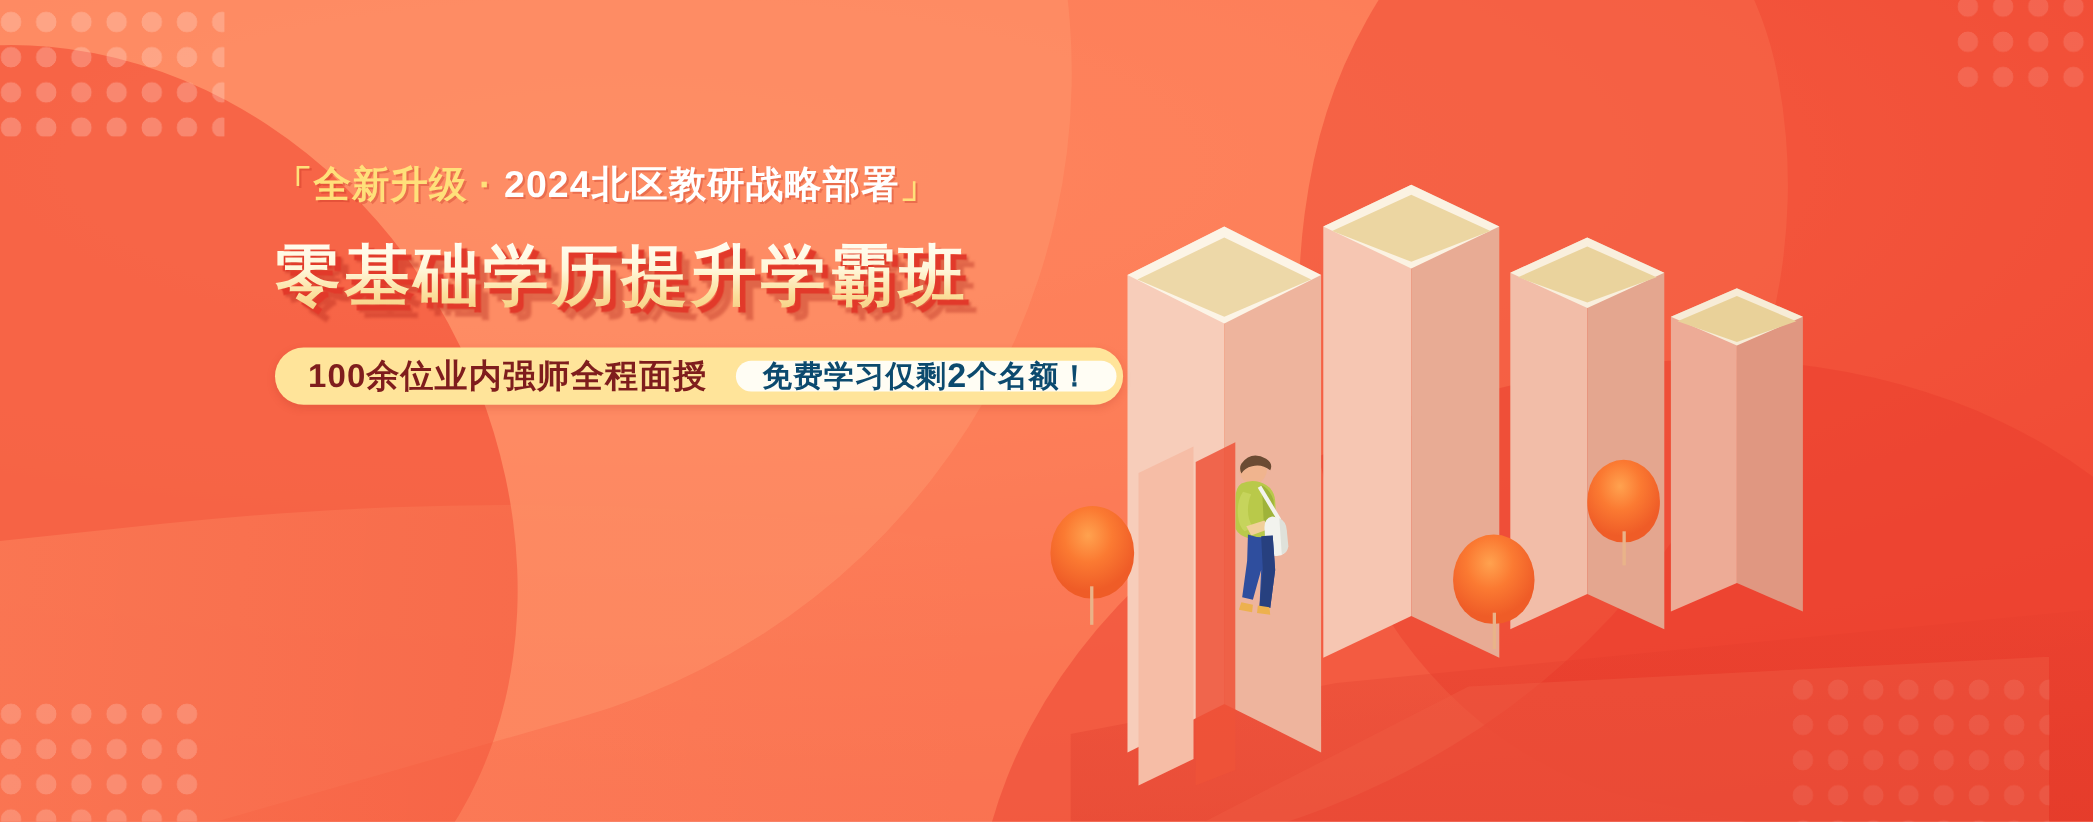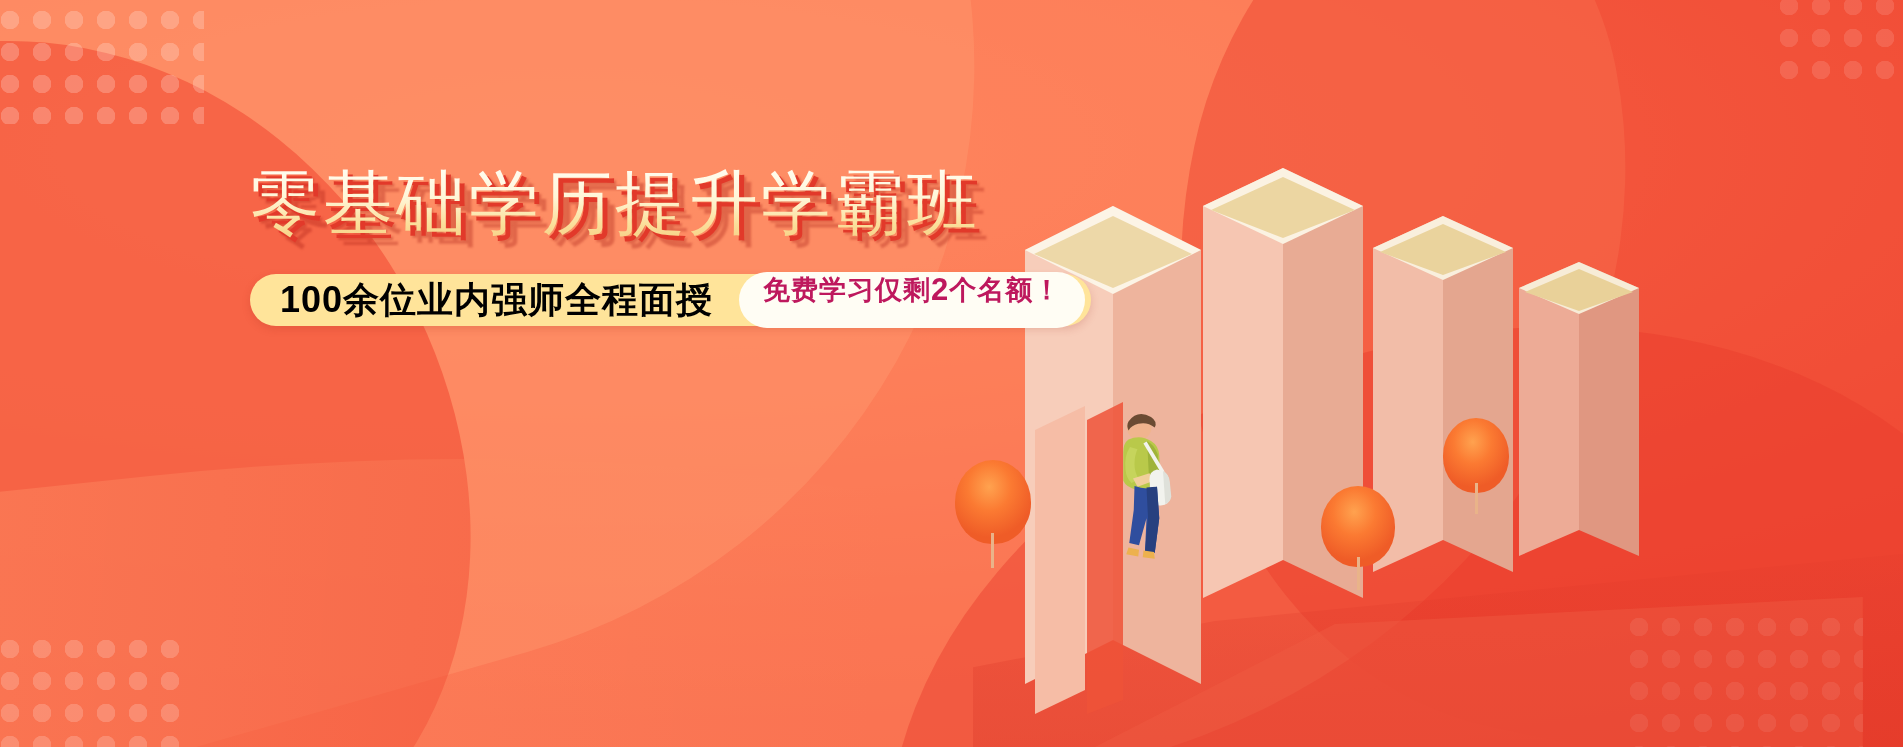--- a/index.html
+++ b/index.html
@@ -90,23 +90,23 @@
     letter-spacing:1px;
     line-height:1.2;
     white-space:nowrap;
     color:#ffffff;
     text-shadow:2px 2px 0 rgba(190,40,25,.30);
   }
   .subtitle .bk{ color:#ffe07a; }
   .subtitle .hl{ color:#ffe07a; }
 
   .title{
-    margin-top:18px;
-    font-size:70px;
-    font-weight:normal;
+    margin-top:30px;
+    font-size:60px;
+    font-weight:bold;
     line-height:1.06;
     letter-spacing:3px;
     white-space:nowrap;
     background:linear-gradient(180deg,#fffdf2 0%,#fff6d8 42%,#fbdf9b 78%,#f6d086 100%);
     -webkit-background-clip:text;
     background-clip:text;
     color:transparent;
     -webkit-text-fill-color:transparent;
     filter:drop-shadow(5px 5px 0 #e2392a) drop-shadow(7px 7px 1px rgba(170,30,20,.35));
   }
@@ -115,36 +115,37 @@
     margin-top:34px;
     display:inline-flex;
     align-items:center;
     background:#ffe49a;
     border-radius:999px;
     padding:0 6px 0 30px;
     height:52px;
     box-shadow:0 3px 8px rgba(160,40,25,.18);
   }
   .pill-text{
-    font-size:36px;
+    font-size:30px;
     font-weight:bold;
-    color:#000000;
+    color:#7f1d1d;
     letter-spacing:1px;
     white-space:nowrap;
     padding-right:26px;
   }
   .pill-inner{
     display:flex;
-    height:56px;
+    align-items:center;
+    height:28px;
     padding:0 24px;
     border-radius:999px;
     background:#fffdf4;
     font-size:27px;
     font-weight:bold;
-    color:#be185d;
+    color:#0c4a6e;
     letter-spacing:1px;
     white-space:nowrap;
   }
   .pill-inner .num{ font-size:31px; }
 
   
   .art{ position:absolute; right:0; top:0; width:930px; height:747px; }
   .ground{
     position:absolute; left:0; bottom:0; width:100%; height:210px;
     background:linear-gradient(180deg, rgba(228,60,44,.35) 0%, rgba(214,50,36,.55) 100%);
@@ -273,20 +274,23 @@
       <path d="M58 108 q16 6 30 1 l3 42 l-6 46 l-13 -2 l2 -44 l-10 36 l-13 -3 l6 -44z" fill="#2f4e9e"></path>
       <path d="M74 110 q8 -1 14 -1 l3 42 l-6 46 l-13 -2 l4 -45z" fill="#27407f"></path>
 
       <path d="M70 194 l14 2 l1 9 l-16 -2z" fill="#edb14e"></path>
       <path d="M50 190 l14 3 l-1 9 l-16 -3z" fill="#edb14e"></path>
     </svg>
   </div>
 
   <div class="copy">
 
+    <div class="subtitle">
+      <span class="bk">「</span><span class="hl">全新升级 · </span><span>2024北区教研战略部署</span><span class="bk">」</span>
+    </div>
 
     <div class="title">零基础学历提升学霸班</div>
 
     <div class="pills">
       <span class="pill-text">100余位业内强师全程面授</span>
       <span class="pill-inner">
         <span>免费学习仅剩</span>
           <span class="num">2</span>
           <span>个名额！</span>
       </span>

